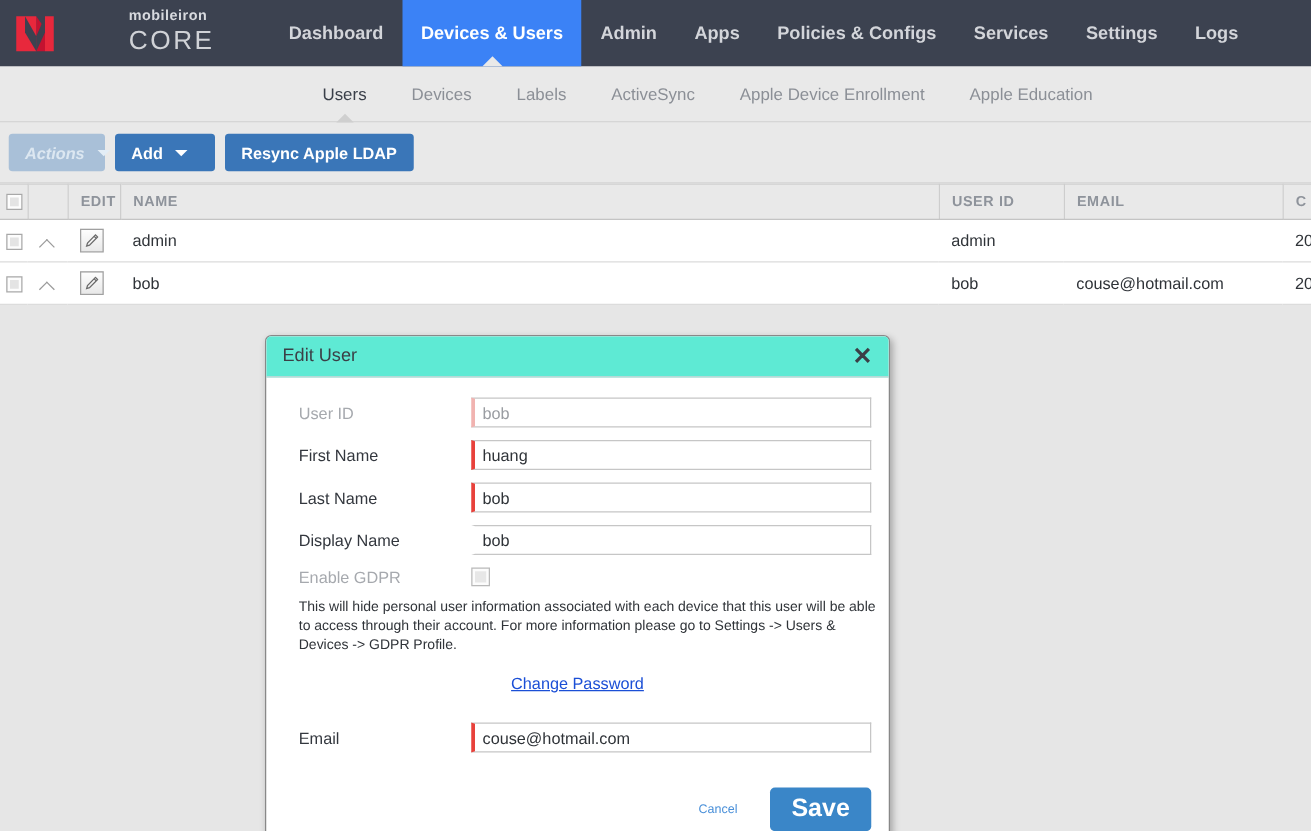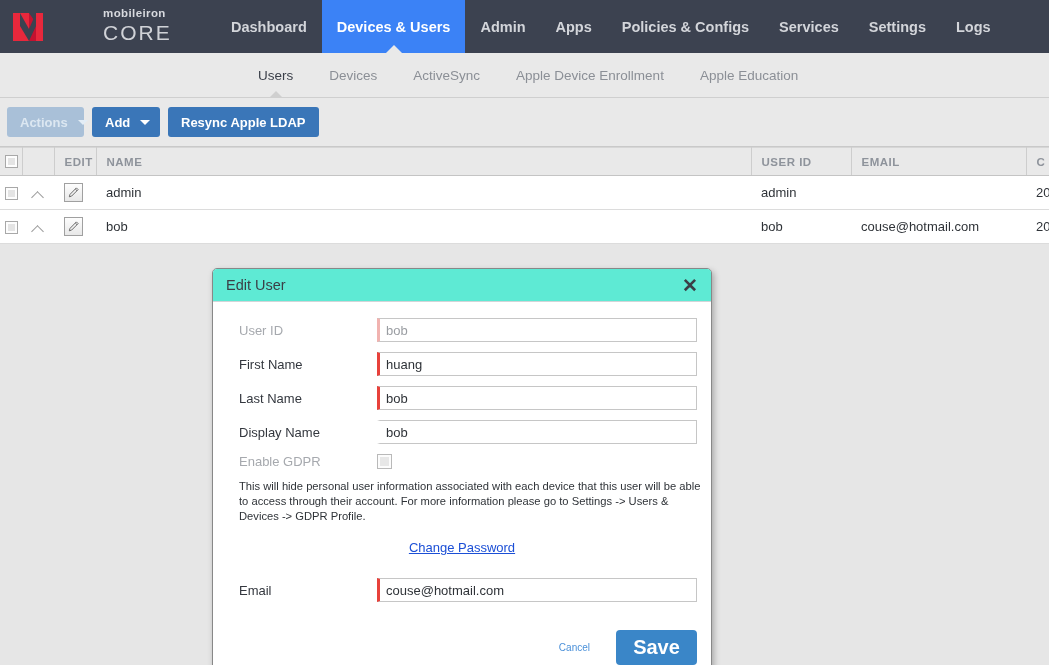--- a/index.html
+++ b/index.html
@@ -144,23 +144,23 @@
   }
   .btn .caret {
     display: inline-block;
     margin-left: 14px;
     width: 0; height: 0;
     border-left: 5px solid transparent;
     border-right: 5px solid transparent;
     border-top: 5px solid currentColor;
   }
   .btn.disabled .caret { border-top-color: #e3edf6; }
-  #btn-actions { width: 77px; justify-content: space-between; }
+  #btn-actions { width: 77px; justify-content: space-between; font-style: italic; }
   #btn-actions .caret { margin-left: 10px; }
-  #btn-add { width: 68px; }
+  #btn-add { width: 80px; }
   #btn-add .caret { margin-left: 10px; }
 
   
   #grid { width: 1049px; background: #fff; }
   table.user-grid {
     border-collapse: collapse;
     width: 1080px;
     table-layout: fixed;
   }
   table.user-grid th {
@@ -391,20 +391,21 @@
     <div class="menu-item">Policies &amp; Configs</div>
     <div class="menu-item">Services</div>
     <div class="menu-item">Settings</div>
     <div class="menu-item">Logs</div>
   </div>
 </div>
 
 <div id="sub-nav">
   <div class="subtab active">Users</div>
   <div class="subtab">Devices</div>
+  <div class="subtab">Labels</div>
   <div class="subtab">ActiveSync</div>
   <div class="subtab">Apple Device Enrollment</div>
   <div class="subtab">Apple Education</div>
 </div>
 
 <div id="toolbar">
   <button class="btn disabled" id="btn-actions">
     <span>Actions</span>
     <span class="caret"></span>
   </button>

